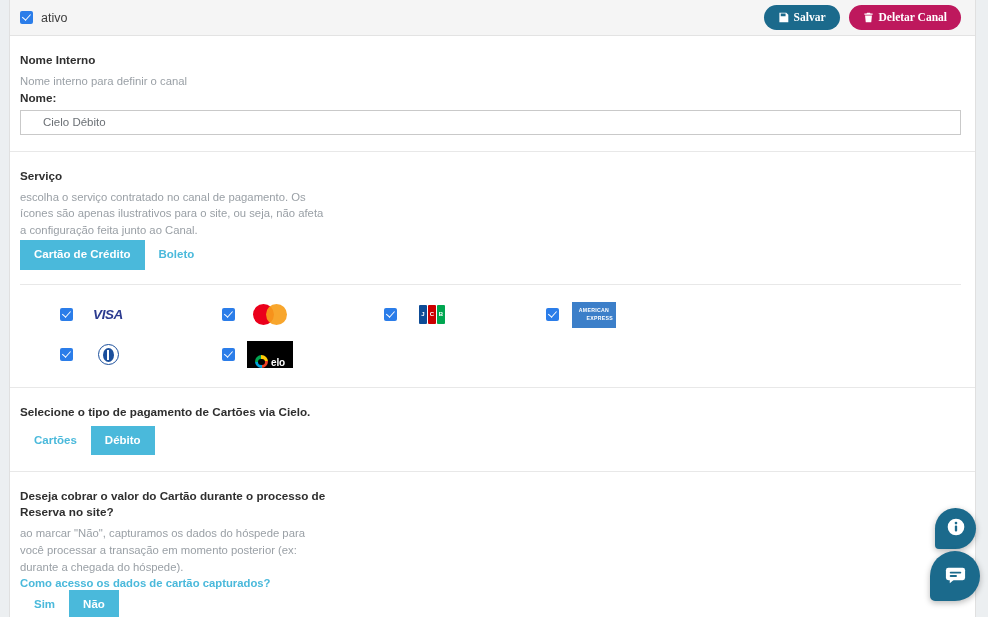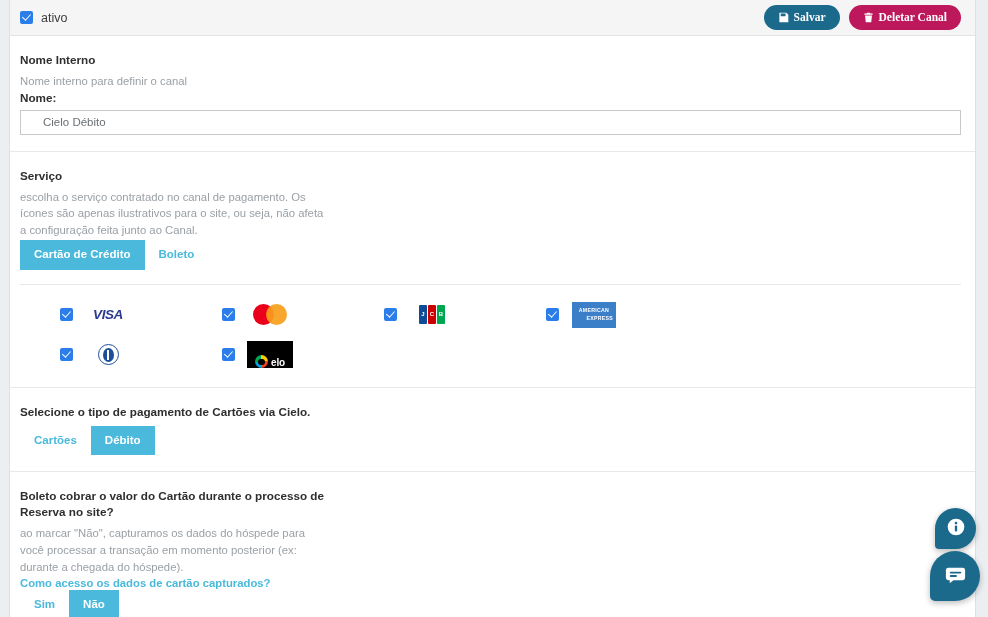--- a/index.html
+++ b/index.html
@@ -377,21 +377,21 @@
       <div class="row-right">
         <div class="toggle-group">
           <button class="tgl">Cartões</button>
           <button class="tgl active">Débito</button>
         </div>
       </div>
     </div>
 
     <div class="row">
       <div class="row-left">
-        <div class="lbl-title">Boleto cobrar o valor do Cartão durante o processo de Reserva no site?</div>
+        <div class="lbl-title">Deseja cobrar o valor do Cartão durante o processo de Reserva no site?</div>
         <div class="lbl-desc">ao marcar "Não", capturamos os dados do hóspede para você processar a transação em momento posterior (ex: durante a chegada do hóspede).</div>
         <a class="lbl-link">Como acesso os dados de cartão capturados?</a>
       </div>
       <div class="row-right">
         <div class="toggle-group">
           <button class="tgl">Sim</button>
           <button class="tgl active">Não</button>
         </div>
       </div>
     </div>

